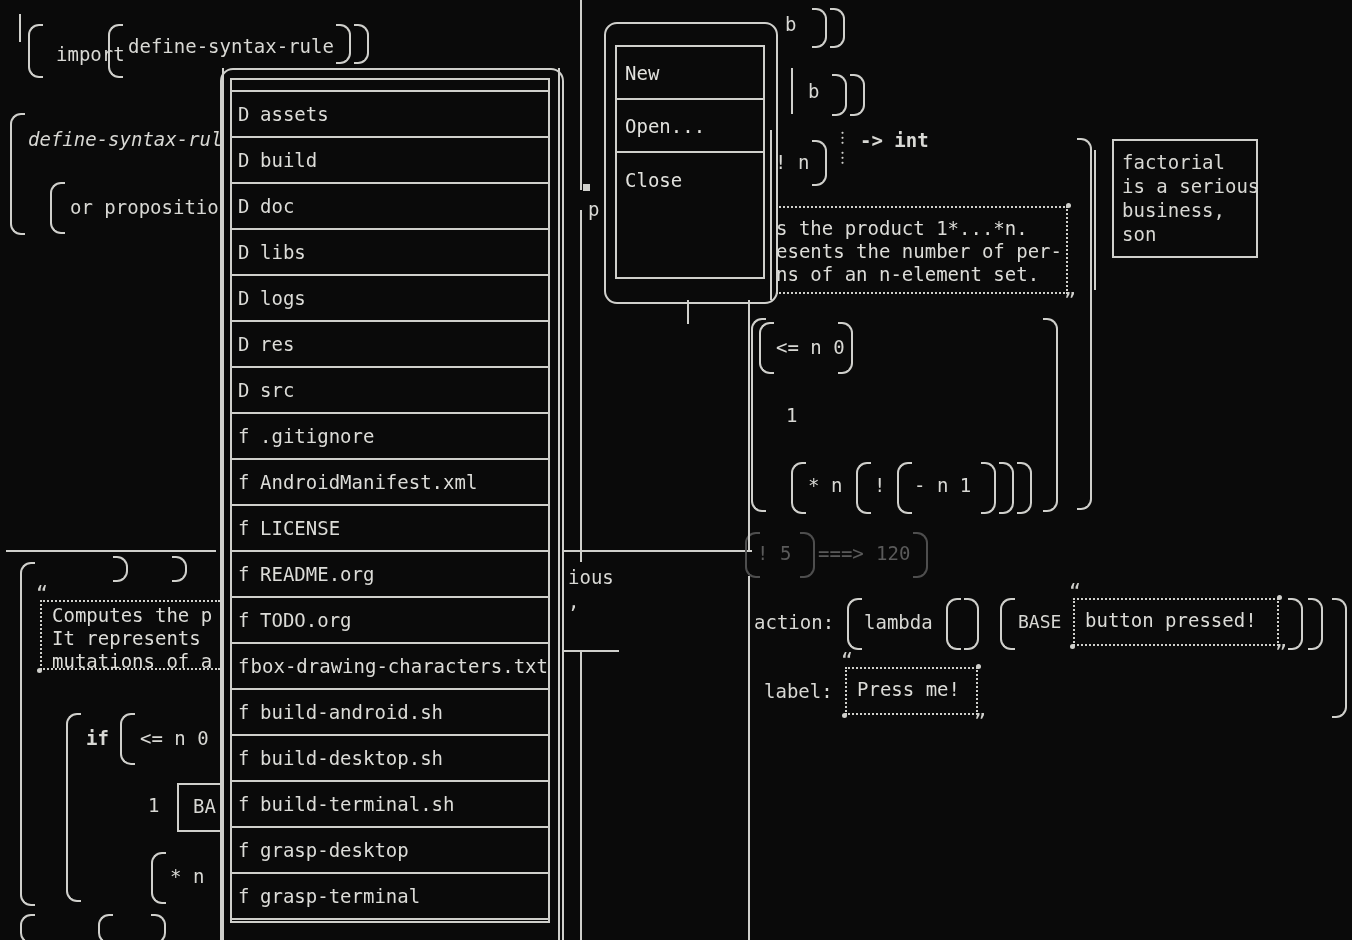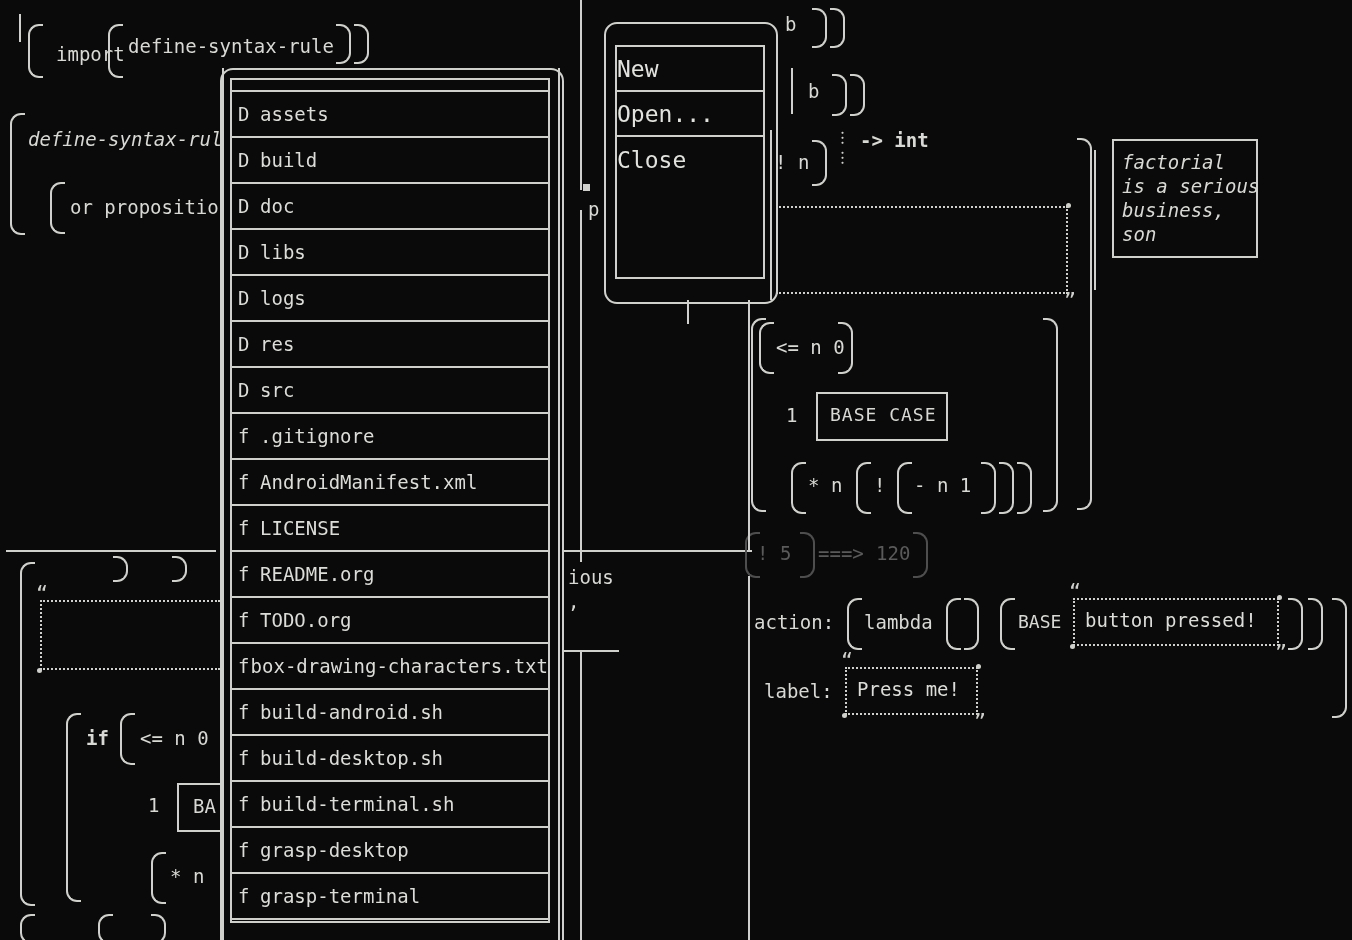--- a/index.html
+++ b/index.html
@@ -26,22 +26,22 @@
   .hline{position:absolute;height:0;border-top:2px solid #d0d0cc;}
 
   
   .rpanel{position:absolute;border:2px solid #d0d0cc;border-radius:13px;background:#0a0a0a;}
 
   
   .box{position:absolute;border:2px solid #d0d0cc;background:#0a0a0a;}
 
   
   .menu-inner{position:absolute;border:2px solid #cfcfcb;background:#0a0a0a;}
-  .menu-item{height:45px;box-sizing:border-box;border-bottom:2px solid #cfcfcb;
-             display:flex;align-items:center;font-size:23px;color:#e2e2de;}
+  .menu-item{height:53px;box-sizing:border-box;border-bottom:2px solid #cfcfcb;
+             display:flex;align-items:center;padding-left:8px;font-size:19px;color:#e2e2de;}
   .menu-item.last{border-bottom:none;}
 
   
   .fl-inner{position:absolute;border:2px solid #cfcfcb;background:#0a0a0a;box-sizing:border-box;}
   .fl-row{height:46px;box-sizing:border-box;border-bottom:2px solid #cfcfcb;
           display:flex;align-items:center;padding-left:6px;font-size:19px;color:#dcdcd8;white-space:nowrap;}
   .fl-head{height:10px;border-bottom:2px solid #cfcfcb;}
   .fl-row .k{display:inline-block;width:22px;}
 
   
@@ -91,20 +91,23 @@
 
   <div class="brk r" style="left:113px;top:556px;height:22px;"></div>
   <div class="brk r" style="left:172px;top:556px;height:22px;"></div>
 
   <div class="str" style="left:40px;top:600px;width:180px;height:70px;">
     <div class="edge-t"></div>
     <div class="edge-b"></div>
     <div class="edge-l"></div>
     <div class="q1">“</div>
     <div class="dotB"></div>
+    <div class="body">Computes the p
+It represents
+mutations of a</div>
   </div>
 
   <div class="brk l" style="left:66px;top:713px;height:185px;"></div>
   <div class="tx abs" style="left:86px;top:726px;font-weight:bold;">if</div>
 
   <div class="brk l" style="left:120px;top:713px;height:48px;"></div>
   <div class="tx abs" style="left:140px;top:726px;">&lt;= n 0</div>
 
   <div class="tx abs" style="left:148px;top:793px;">1</div>
   <div class="box" style="left:177px;top:783px;width:46px;height:45px;">
@@ -238,45 +241,45 @@
 
   <div class="vline" style="left:770px;top:130px;height:170px;"></div>
   <div class="brk r" style="left:1077px;top:138px;height:368px;"></div>
 
   <div class="str" style="left:776px;top:206px;width:292px;height:88px;">
     <div class="edge-t"></div>
     <div class="edge-b"></div>
     <div class="edge-r"></div>
     <div class="dotA"></div>
     <div class="q2">”</div>
+    <div class="body" style="left:0px;top:11px;">s the product 1*...*n.
+esents the number of per-
+ns of an n-element set.</div>
   </div>
 
   <div class="box" style="left:1112px;top:139px;width:142px;height:115px;">
-    <div class="tx abs" style="left:8px;top:9px;font-style:italic;">factorial
+    <div class="tx abs" style="left:8px;top:9px;">factorial
 is a serious
 business,
 son</div>
   </div>
   <div class="vline" style="left:1094px;top:150px;height:140px;"></div>
 
   <div class="box" style="left:562px;top:562px;width:55px;height:88px;border-top:none;border-right:none;">
     <div class="tx abs" style="left:4px;top:3px;text-align:right;">ious</div>
     <div class="tx abs" style="left:4px;top:27px;">,</div>
   </div>
   <div class="hline" style="left:562px;top:550px;width:190px;"></div>
 
   <div class="brk l" style="left:751px;top:318px;height:190px;"></div>
   <div class="brk l" style="left:759px;top:322px;height:48px;"></div>
   <div class="tx abs" style="left:776px;top:335px;">&lt;= n 0</div>
   <div class="brk r" style="left:838px;top:322px;height:48px;"></div>
 
   <div class="tx abs" style="left:786px;top:403px;">1</div>
-  <div class="box" style="left:816px;top:392px;width:128px;height:45px;">
-    <div class="tx abs" style="left:12px;top:9px;font-size:18px;letter-spacing:1px;">BASE CASE</div>
-  </div>
 
   <div class="brk l" style="left:791px;top:462px;height:48px;"></div>
   <div class="tx abs" style="left:808px;top:473px;">* n</div>
   <div class="brk l" style="left:856px;top:462px;height:48px;"></div>
   <div class="tx abs" style="left:874px;top:473px;">!</div>
   <div class="brk l" style="left:897px;top:462px;height:48px;"></div>
   <div class="tx abs" style="left:914px;top:473px;">- n 1</div>
   <div class="brk r" style="left:981px;top:462px;height:48px;"></div>
   <div class="brk r" style="left:999px;top:462px;height:48px;"></div>
   <div class="brk r" style="left:1017px;top:462px;height:48px;"></div>

